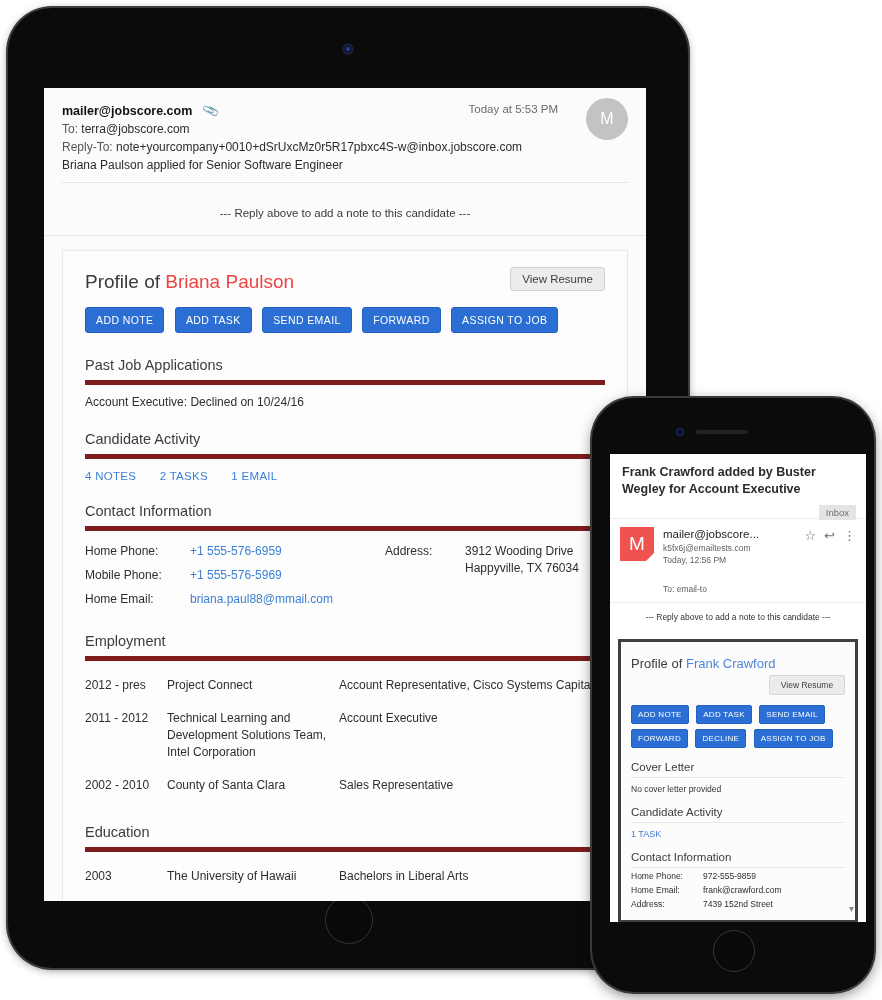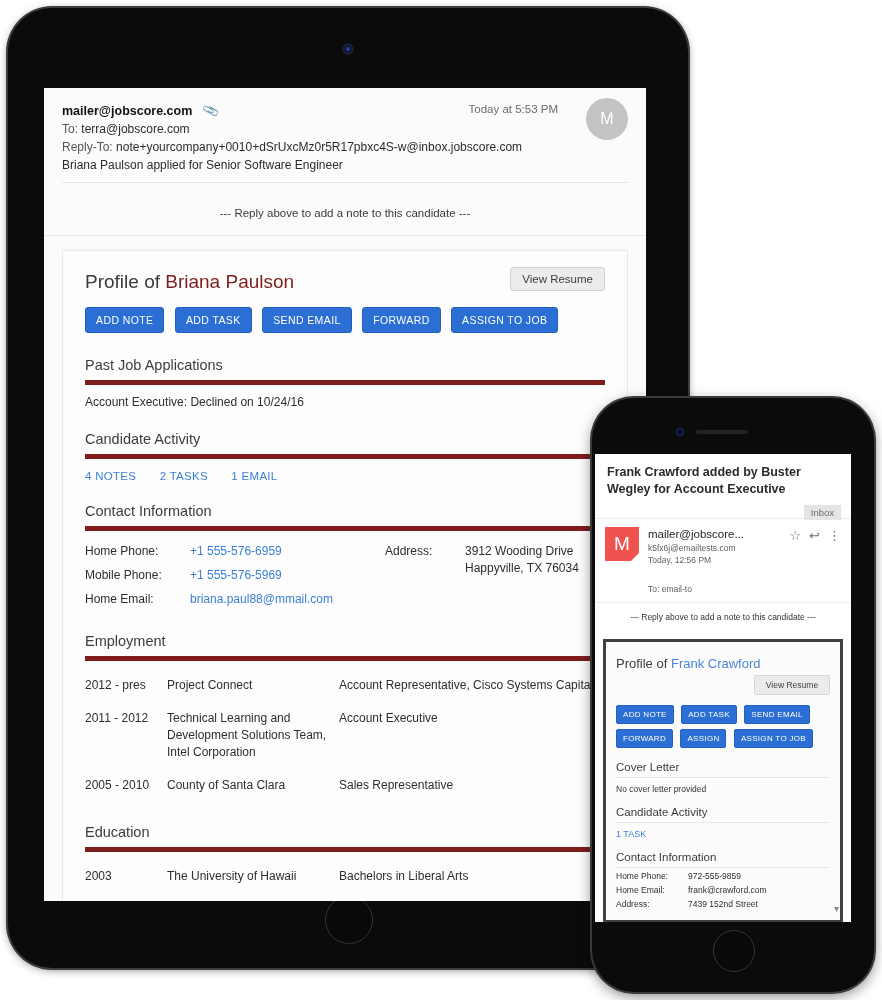--- a/index.html
+++ b/index.html
@@ -51,21 +51,21 @@
     text-align:center;font-size:11.5px;color:#3a3a3a;padding:14px 0 16px 0;background:#fbfbfc;
     border-bottom:1px solid #e6e6e8;
   }
 
   
   .card{
     margin:14px 18px 0 18px;background:#fdfdfd;border:1px solid #e9e9ec;
     padding:18px 22px 20px 22px;position:relative;
   }
   .profile-title{font-size:19px;color:#3a3a3a;margin:2px 0 14px 0;font-weight:normal;}
-  .profile-title .name{color:#7f1d1d;}
+  .profile-title .name{color:#ef4444;}
   .view-resume{
     position:absolute;right:22px;top:16px;font-size:11.5px;color:#3d3d3d;
     background:#ececec;border:1px solid #d2d2d2;border-radius:3px;padding:5px 11px;
   }
   .btn-row{margin:0 0 4px 0;}
   .btn{
     display:inline-block;background:#2b6fd4;color:#fff;font-size:10.5px;letter-spacing:.4px;
     padding:6px 10px;border-radius:3px;margin:0 6px 6px 0;border:1px solid #2461be;
   }
   .sec-h{
@@ -98,21 +98,21 @@
   }
   #phone:before{
     content:"";position:absolute;inset:-2px;border-radius:44px;
     background:linear-gradient(135deg,#e3e3e3 0%,#8d8d8d 5%,#262626 13%,#0d0d0d 42%,#0d0d0d 62%,#2a2a2a 88%,#a5a5a5 96%,#ededed 100%);
     z-index:-1;
   }
   #phone-cam{position:absolute;left:84px;top:30px;width:8px;height:8px;border-radius:50%;background:#0c1030;box-shadow:inset 0 0 2px #3347b5;}
   #phone-speaker{position:absolute;left:104px;top:32px;width:52px;height:4px;border-radius:2px;background:#232323;}
   #phone-home{position:absolute;left:50%;bottom:20px;margin-left:-20px;width:40px;height:40px;border-radius:50%;border:1.5px solid #363636;background:#090909;}
   #phone-screen{
-    position:absolute;left:3px;top:56px;width:256px;height:468px;background:#ffffff;overflow:hidden;
+    position:absolute;left:18px;top:56px;width:256px;height:468px;background:#ffffff;overflow:hidden;
   }
 
   .p-subject{font-size:12.5px;font-weight:bold;color:#2b2b2b;line-height:17px;padding:10px 12px 4px 12px;}
   .p-inboxrow{text-align:right;padding:0 10px 0 16px;height:16px;}
   .p-inbox{display:inline-block;background:#e4e4e4;color:#6d6d6d;font-size:9.5px;padding:2px 7px;}
   .p-sender{display:flex;align-items:flex-start;padding:8px 10px 6px 10px;border-top:1px solid #ececec;}
   .p-av{width:34px;height:34px;background:#ef5350;color:#fff;font-size:19px;display:flex;align-items:center;justify-content:center;position:relative;flex:0 0 34px;}
   .p-av:after{content:"";position:absolute;right:0;bottom:0;border-width:0 0 8px 8px;border-style:solid;border-color:transparent transparent #fff transparent;}
   .p-meta{margin-left:9px;flex:1;min-width:0;}
   .p-m1{font-size:11.5px;color:#1f1f1f;line-height:15px;}
@@ -237,21 +237,21 @@
             <td class="e1">2012 - pres</td>
             <td class="e2">Project Connect</td>
             <td>Account Representative, Cisco Systems Capital</td>
           </tr>
           <tr>
             <td class="e1">2011 - 2012</td>
             <td class="e2">Technical Learning and Development Solutions Team, Intel Corporation</td>
             <td>Account Executive</td>
           </tr>
           <tr>
-            <td class="e1">2005 - 2010</td>
+            <td class="e1">2002 - 2010</td>
             <td class="e2">County of Santa Clara</td>
             <td>Sales Representative</td>
           </tr>
         </tbody>
           </table>
       </div>
 
       <h2 class="sec-h">Education</h2>
       <div class="sec-body">
         <table class="emp">
@@ -308,21 +308,21 @@
         <span class="name">Frank Crawford</span>
       </div>
       <span class="p-vr">View Resume</span>
 
       <div>
         <span class="p-btn">ADD NOTE</span>
         <span class="p-btn">ADD TASK</span>
         <span class="p-btn">SEND EMAIL</span>
         <br>
         <span class="p-btn">FORWARD</span>
-        <span class="p-btn">ASSIGN</span>
+        <span class="p-btn">DECLINE</span>
         <span class="p-btn">ASSIGN TO JOB</span>
       </div>
 
       <div class="p-sec">Cover Letter</div>
       <div class="p-line">No cover letter provided</div>
 
       <div class="p-sec">Candidate Activity</div>
       <div class="p-task">1 TASK</div>
 
       <div class="p-sec">Contact Information</div>

